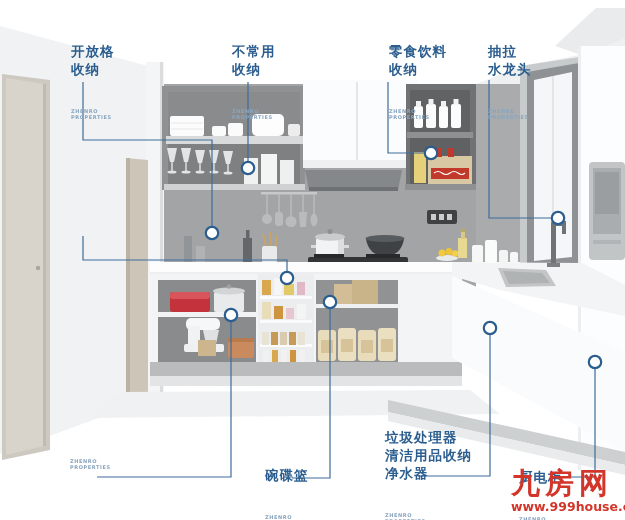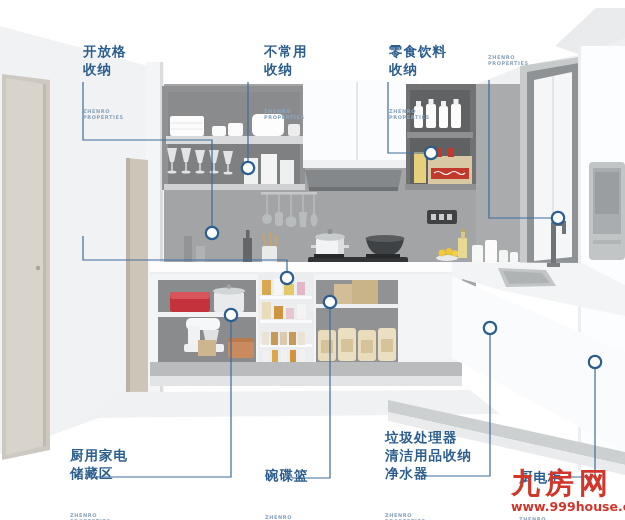--- a/index.html
+++ b/index.html
@@ -317,54 +317,54 @@
       <circle cx="431" cy="153" r="6.2"></circle>
       <circle cx="558" cy="218" r="6.2"></circle>
       <circle cx="287" cy="278" r="6.2"></circle>
       <circle cx="231" cy="315" r="6.2"></circle>
       <circle cx="330" cy="302" r="6.2"></circle>
       <circle cx="490" cy="328" r="6.2"></circle>
       <circle cx="595" cy="362" r="6.2"></circle>
     </g>
   </svg>
 
-  <div class="callout" style="left:83px;top:24px">
+  <div class="callout" style="left:71px;top:24px">
     <div>开放格
 收纳</div>
     <div class="brand">
       <span>ZHENRO</span><span>PROPERTIES</span>
     </div>
   </div>
 
-  <div class="callout" style="left:264px;top:24px">
+  <div class="callout" style="left:232px;top:24px">
     <div>不常用
 收纳</div>
     <div class="brand">
       <span>ZHENRO</span><span>PROPERTIES</span>
     </div>
   </div>
 
   <div class="callout" style="left:389px;top:24px">
     <div>零食饮料
 收纳</div>
     <div class="brand">
       <span>ZHENRO</span><span>PROPERTIES</span>
     </div>
   </div>
 
   <div class="callout" style="left:488px;top:24px">
+    <div>抽拉
+水龙头</div>
     <div class="brand">
       <span>ZHENRO</span><span>PROPERTIES</span>
     </div>
   </div>
 
 
   <div class="callout" style="left:70px;top:428px">
-    <div>厨用家电
-储藏区</div>
     <div class="brand">
       <span>ZHENRO</span><span>PROPERTIES</span>
     </div>
   </div>
 
   <div class="callout" style="left:265px;top:448px">
     <div>碗碟篮</div>
     <div class="brand">
       <span>ZHENRO</span>
     </div>

